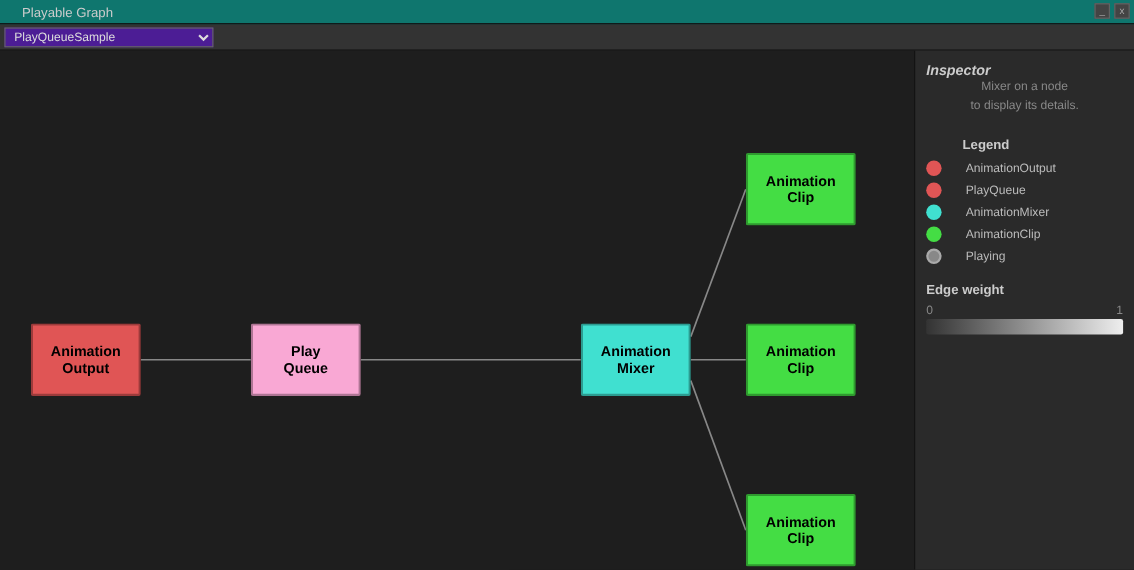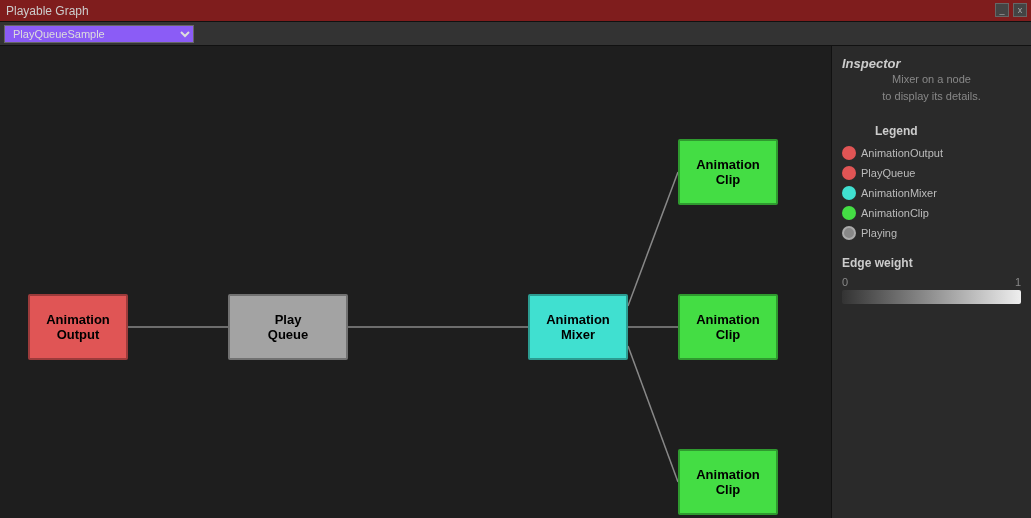--- a/index.html
+++ b/index.html
@@ -5,25 +5,25 @@
     * { margin: 0; padding: 0; box-sizing: border-box; }
     body {
       width: 1031px;
       height: 518px;
       background: #1e1e1e;
       font-family: 'Segoe UI', Arial, sans-serif;
       overflow: hidden;
       color: #ccc;
     }
     .title-bar {
-      background: #7f1d1d;
+      background: #0f766e;
       height: 22px;
       display: flex;
       align-items: center;
-      padding: 0 6px;
+      padding: 0 20px;
       border-bottom: 1px solid #111;
       position: relative;
     }
     .title-bar-text {
       font-size: 12px;
       color: #ccc;
     }
     .title-bar-controls {
       position: absolute;
       right: 4px;
@@ -45,21 +45,21 @@
     }
     .toolbar {
       background: #333;
       height: 24px;
       display: flex;
       align-items: center;
       padding: 0 4px;
       border-bottom: 1px solid #111;
     }
     .toolbar select {
-      background: #8b5cf6;
+      background: #4c1d95;
       border: 1px solid #666;
       color: #ddd;
       font-size: 11px;
       height: 18px;
       width: 190px;
       padding: 0 4px;
       cursor: pointer;
     }
     .main-area {
       display: flex;
@@ -91,22 +91,22 @@
       border: 2px solid rgba(0,0,0,0.3);
     }
     .node-animation-output {
       background: #e05555;
       width: 100px;
       height: 66px;
       left: 28px;
       top: 248px;
     }
     .node-play-queue {
-      background: #a3a3a3;
-      width: 120px;
+      background: #f9a8d4;
+      width: 100px;
       height: 66px;
       left: 228px;
       top: 248px;
     }
     .node-animation-mixer {
       background: #40e0d0;
       width: 100px;
       height: 66px;
       left: 528px;
       top: 248px;
@@ -159,21 +159,21 @@
     .legend-title {
       font-size: 12px;
       font-weight: bold;
       color: #ccc;
       margin-bottom: 8px;
       margin-left: 33px;
     }
     .legend-item {
       display: flex;
       align-items: center;
-      gap: 5px;
+      gap: 22px;
       margin-bottom: 6px;
     }
     .legend-dot {
       width: 14px;
       height: 14px;
       border-radius: 50%;
       flex-shrink: 0;
     }
     .legend-label {
       font-size: 11px;

